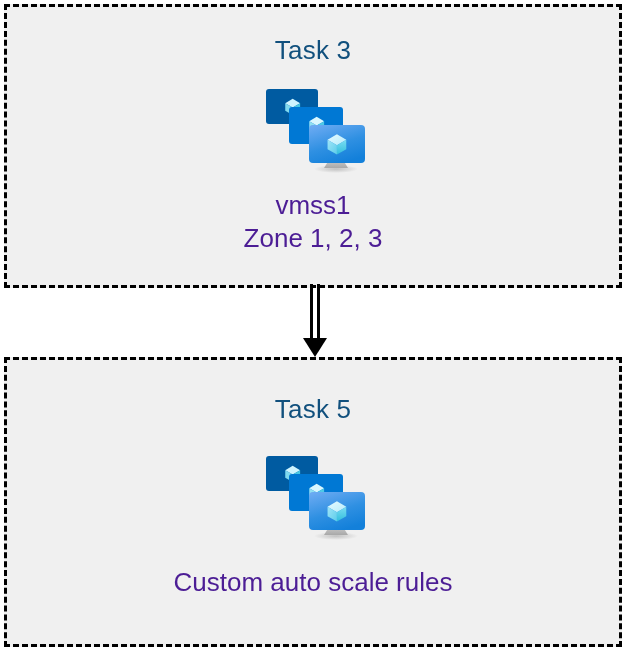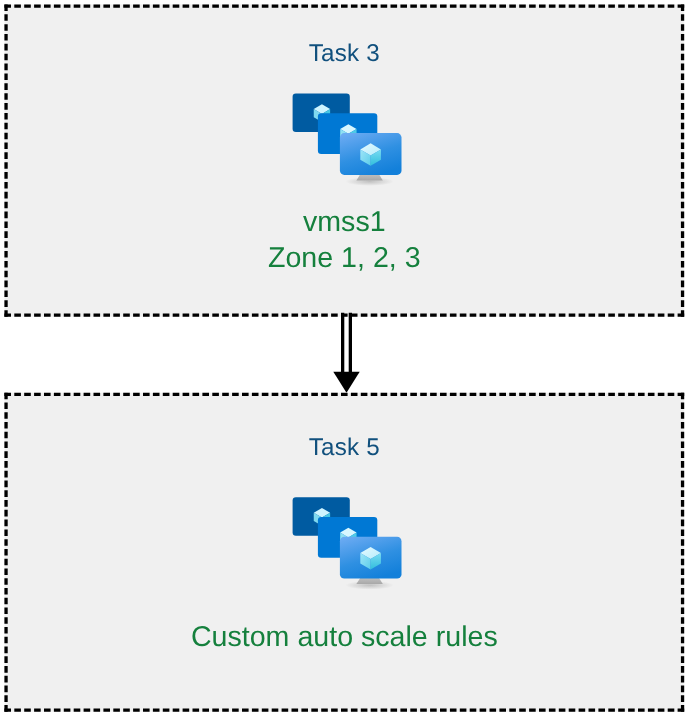--- a/index.html
+++ b/index.html
@@ -42,21 +42,21 @@
 
   #task-box-4 {
     left: 4px;
     top: 357px;
     width: 618px;
     height: 290px;
   }
 
   .task-title {
     color: #11507d;
-    font-size: 22px;
+    font-size: 26px;
     line-height: 1;
     letter-spacing: 0.2px;
     text-align: center;
     font-weight: 400;
     user-select: none;
   }
 
   #task-box-3 .task-title { margin-top: 30px; }
   #task-box-4 .task-title { margin-top: 36px; }
 
@@ -70,21 +70,21 @@
   #task-box-4 .node { margin-top: 26px; justify-content: space-between; }
 
   .node-icon {
     width: 112px;
     height: 96px;
     display: block;
   }
 
   .node-label {
     margin-top: 12px;
-    color: #15803d;
+    color: #4c1d95;
     font-size: 26px;
     line-height: 1.28;
     text-align: center;
     white-space: pre-line;
     user-select: none;
   }
 
   #task-box-4 .node-label { margin-top: 22px; }
 
   

